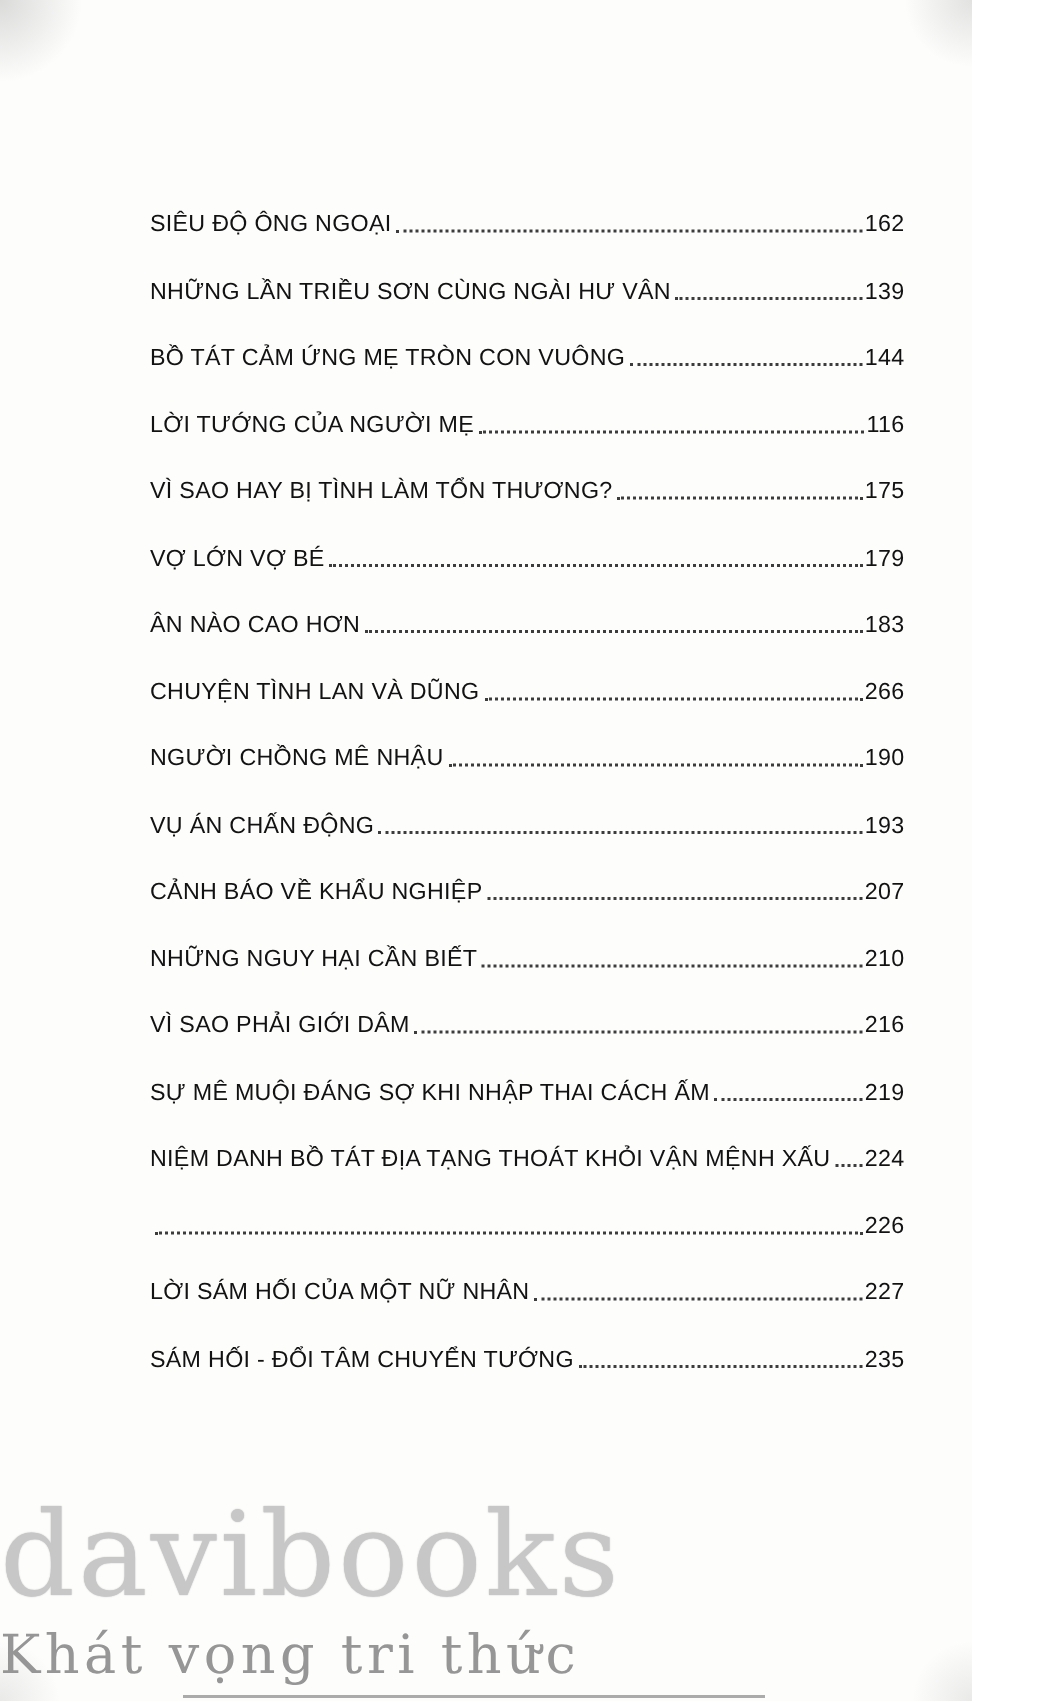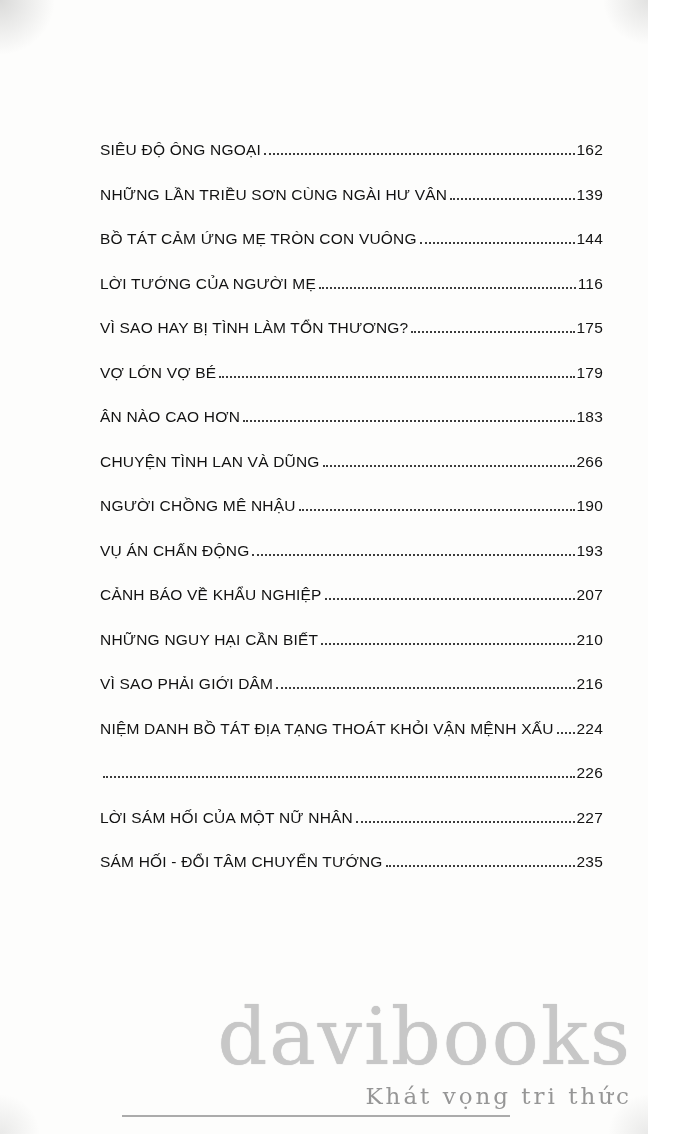--- a/index.html
+++ b/index.html
@@ -50,35 +50,35 @@
     white-space: nowrap;
     flex: 0 0 auto;
   }
 
   
   .watermark {
     position: absolute;
     left: 0;
     right: 16px;
     top: 998px;
-    text-align: right;
+    text-align: left;
     user-select: none;
   }
   .wm-brand {
     font-family: "DejaVu Serif", serif;
     font-size: 78px;
     line-height: 1;
     color: #c7c7c7;
     letter-spacing: 2px;
     text-shadow: 0 0 1px #bdbdbd;
   }
   .wm-slogan {
     margin-top: 8px;
     font-family: "DejaVu Serif", serif;
-    font-size: 23px;
+    font-size: 36px;
     line-height: 1.1;
     color: #969696;
     letter-spacing: 3px;
   }
   .wm-line {
     width: 388px;
     margin: 6px auto 0 auto;
     border-top: 2px solid #ababab;
     height: 0;
   }
@@ -161,20 +161,25 @@
       <span class="toc-leader"></span>
       <span class="toc-page">210</span>
     </div>
 
     <div class="toc-entry">
       <span class="toc-title">VÌ SAO PHẢI GIỚI DÂM</span>
       <span class="toc-leader"></span>
       <span class="toc-page">216</span>
     </div>
 
+    <div class="toc-entry">
+      <span class="toc-title">SỰ MÊ MUỘI ĐÁNG SỢ KHI NHẬP THAI CÁCH ẤM</span>
+      <span class="toc-leader"></span>
+      <span class="toc-page">219</span>
+    </div>
 
     <div class="toc-entry">
       <span class="toc-title">NIỆM DANH BỒ TÁT ĐỊA TẠNG THOÁT KHỎI VẬN MỆNH XẤU</span>
       <span class="toc-leader"></span>
       <span class="toc-page">224</span>
     </div>
 
     <div class="toc-entry">
       <span class="toc-leader"></span>
       <span class="toc-page">226</span>

